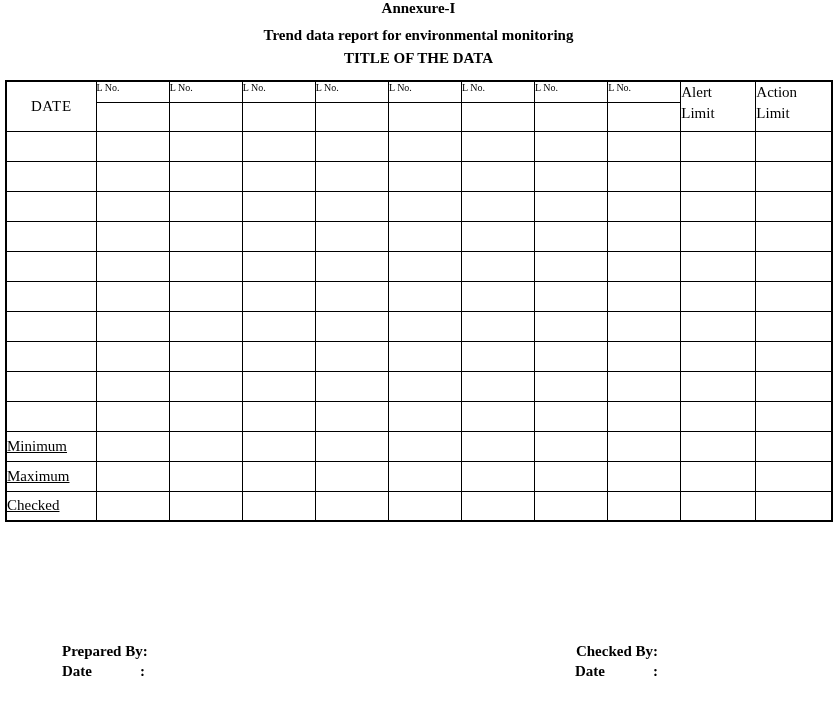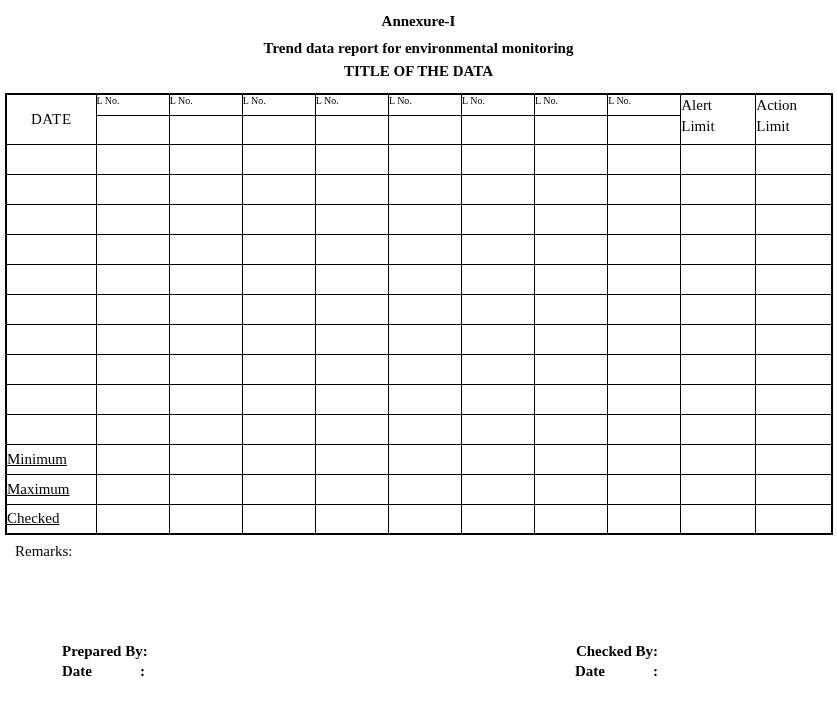--- a/index.html
+++ b/index.html
@@ -1,20 +1,19 @@
 <!DOCTYPE html>
 <html><head>
 <meta charset="utf-8">
 <style>
   html,body { margin:0; padding:0; background:#ffffff; }
   .page {
     position:relative;
     width:837px; height:710px;
     box-sizing:border-box;
-    padding-top:13px;
     background:#ffffff;
     color:#000000;
     font-family:"Liberation Serif", serif;
     overflow:hidden;
   }
   .title { margin:0; text-align:center; font-weight:bold; font-size:15px; line-height:17px; }
   .title2 { margin-top:10px; }
   .title3 { margin-top:6px; }
   .period { margin:12px 0 0 18px; font-weight:bold; font-size:15px; line-height:17px; }
 
@@ -268,21 +267,20 @@
           <td></td>
           <td></td>
           <td></td>
           <td></td>
           <td></td>
           <td></td>
         </tr>
       </tbody>
   </table>
 
-  <p class="remarks">Remarks:</p>
 
   <div class="footer-block footer-left">
     <div>Prepared By:</div>
     <div class="date-line"><span>Date</span><span class="colon">:</span></div>
   </div>
 
   <div class="footer-block footer-right">
     <div>Checked By:</div>
     <div class="date-line"><span>Date</span><span class="colon">:</span></div>
   </div>

